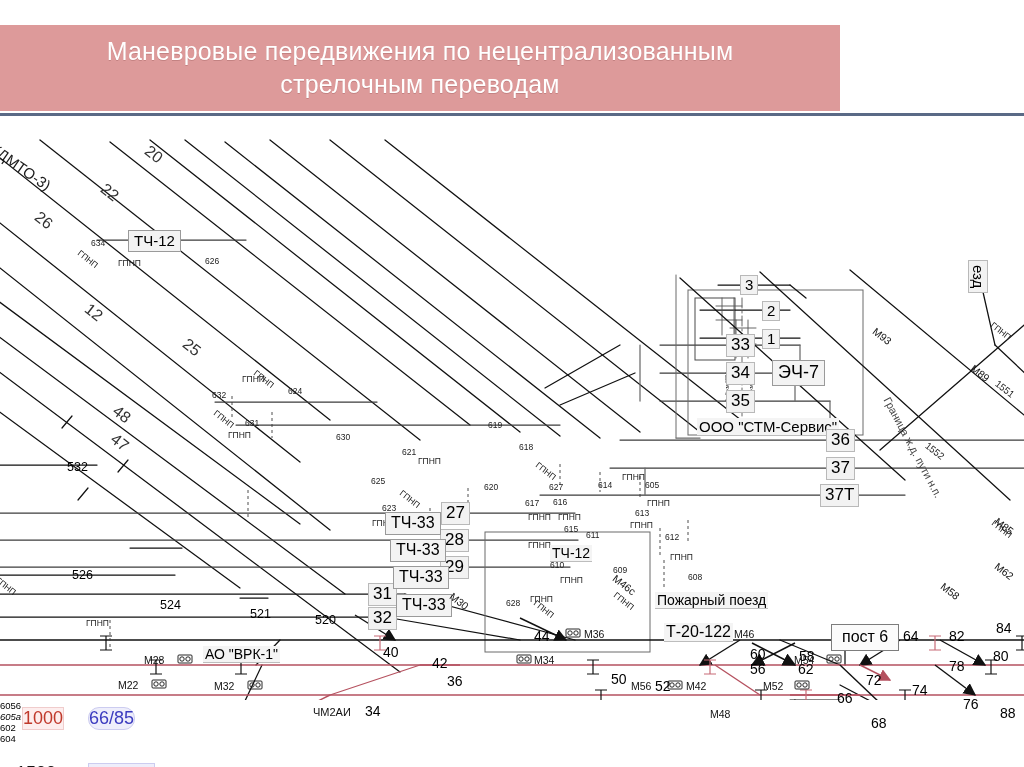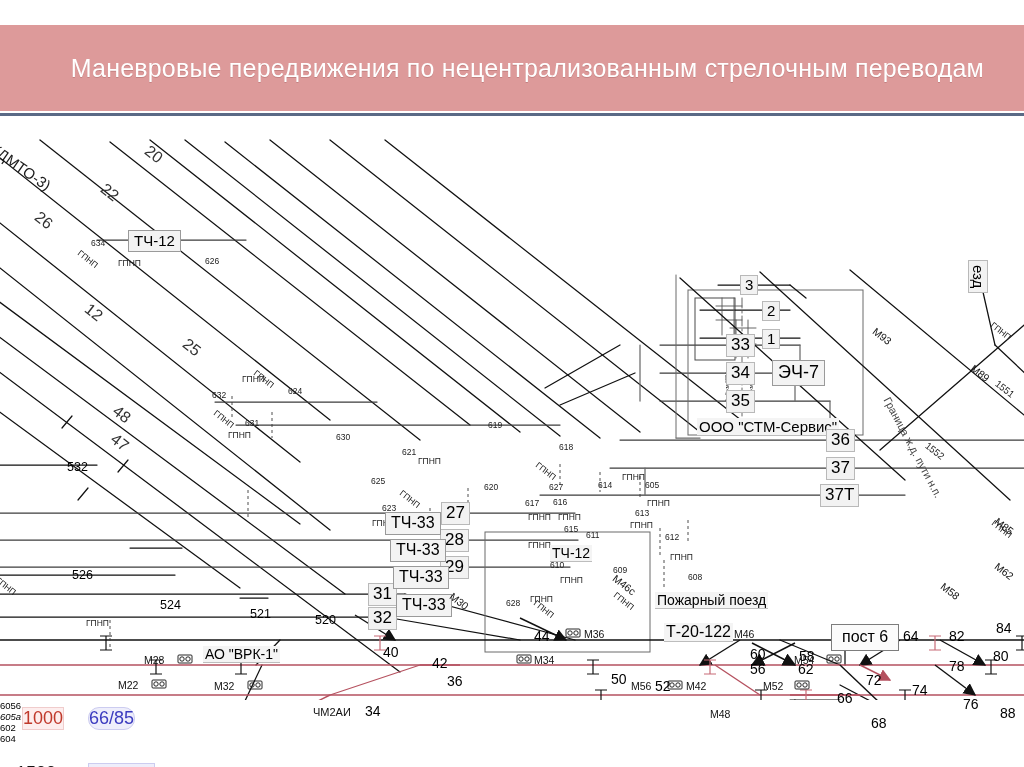--- a/index.html
+++ b/index.html
@@ -13,25 +13,25 @@
   }
   #slide {
     position: relative;
     width: 1024px; height: 767px;
     background: #ffffff;
   }
   
   #title-banner {
     position: absolute;
     left: 0; top: 25px;
-    width: 1024px; height: 86px;
+    width: 840px; height: 86px;
     background: #dd9a9a;
     display: flex;
     align-items: center;
-    justify-content: flex-end;
+    justify-content: flex-start;
   }
   #title-banner .ttl {
     color: #ffffff;
     font-size: 25px;
     line-height: 1.32;
     text-align: center;
     letter-spacing: 0.2px;
     padding: 0 40px;
     text-shadow: 0 1px 0 rgba(120,60,60,.25);
   }
@@ -416,21 +416,21 @@
     <div class="tiny" style="left:205px; top:136px;">626</div>
     <div class="tiny" style="left:212px; top:270px;">632</div>
     <div class="tiny" style="left:288px; top:266px;">624</div>
     <div class="tiny" style="left:245px; top:298px;">631</div>
     <div class="tiny" style="left:336px; top:312px;">630</div>
     <div class="tiny" style="left:371px; top:356px;">625</div>
     <div class="tiny" style="left:382px; top:383px;">623</div>
     <div class="tiny" style="left:484px; top:362px;">620</div>
     <div class="tiny" style="left:402px; top:327px;">621</div>
     <div class="tiny" style="left:488px; top:300px;">619</div>
-    <div class="tiny" style="left:519px; top:322px;margin-left:40px;">618</div>
+    <div class="tiny" style="left:519px; top:322px;">618</div>
     <div class="tiny" style="left:549px; top:362px;">627</div>
     <div class="tiny" style="left:525px; top:378px;">617</div>
     <div class="tiny" style="left:553px; top:377px;">616</div>
     <div class="tiny" style="left:564px; top:404px;">615</div>
     <div class="tiny" style="left:586px; top:410px;">611</div>
     <div class="tiny" style="left:613px; top:445px;">609</div>
     <div class="tiny" style="left:506px; top:478px;">628</div>
     <div class="tiny" style="left:598px; top:360px;">614</div>
     <div class="tiny" style="left:635px; top:388px;">613</div>
     <div class="tiny" style="left:665px; top:412px;">612</div>

